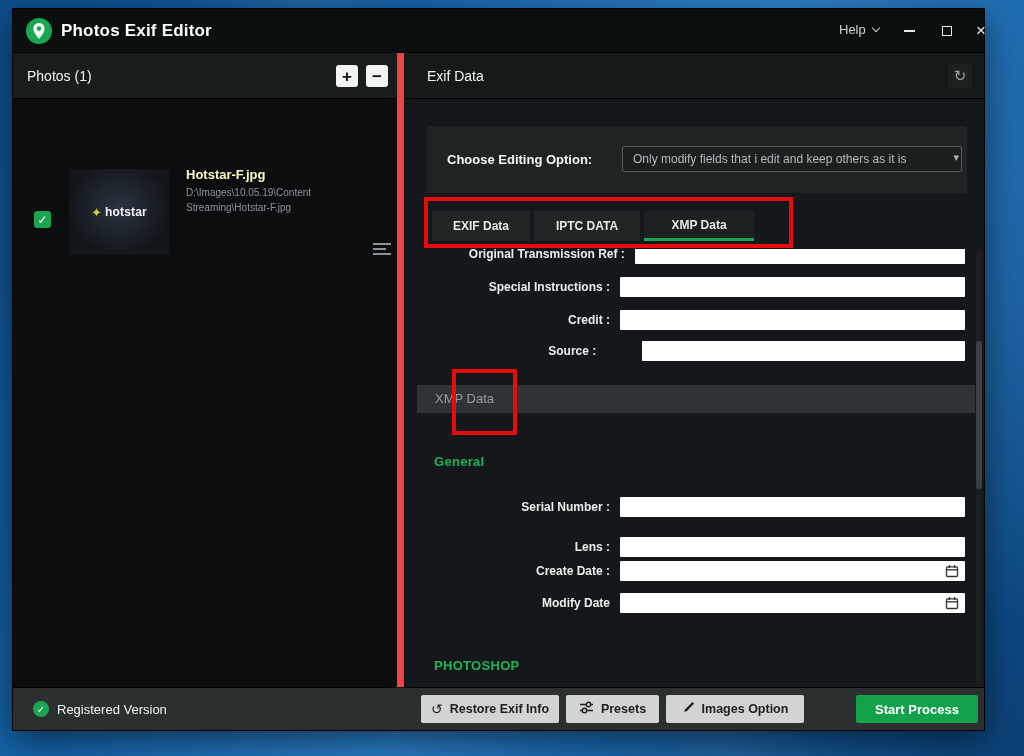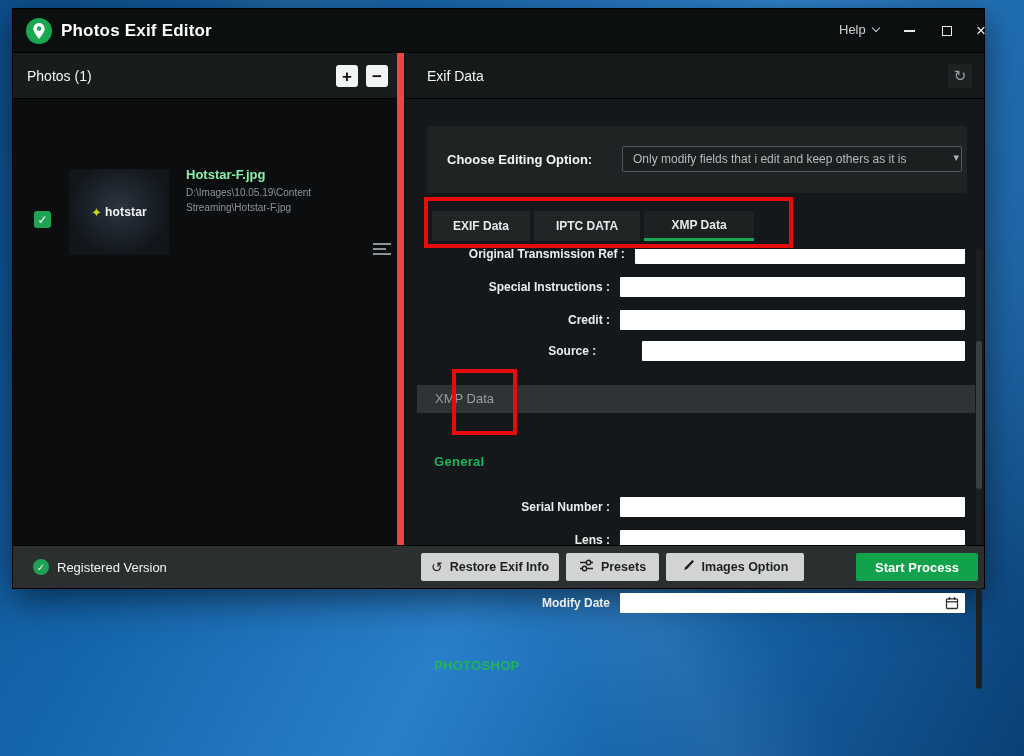--- a/index.html
+++ b/index.html
@@ -8,21 +8,21 @@
 
   .desktop {
     position:relative; width:1024px; height:756px;
     background:
       radial-gradient(ellipse at 80% 30%, rgba(120,190,255,.18), transparent 55%),
       linear-gradient(60deg, transparent 42%, rgba(255,255,255,.06) 50%, transparent 58%),
       linear-gradient(118deg, #0d4f8e 0%, #1565ab 30%, #2a7fca 55%, #1562a6 75%, #0b4076 100%);
   }
 
   .window {
-    position:absolute; left:12px; top:8px; width:973px; height:581px;
+    position:absolute; left:12px; top:8px; width:973px; height:723px;
     background:#101314; border:1px solid #000;
     box-shadow:0 10px 34px rgba(0,0,0,.55);
   }
 
   
   .titlebar { position:absolute; left:0; top:0; right:0; height:44px; background:#0c0f10; border-bottom:1px solid #000; }
   .app-logo { position:absolute; left:13px; top:9px; width:26px; height:26px; }
   .window-title { position:absolute; left:48px; top:12px; color:#fff; font-size:17px; font-weight:bold; letter-spacing:.2px; }
   .help-menu { position:absolute; left:826px; top:13px; color:#cdd1d2; font-size:13px; cursor:default; display:flex; align-items:center; gap:7px; }
   .chev { width:6px; height:6px; border-right:1.5px solid #cdd1d2; border-bottom:1.5px solid #cdd1d2; transform:rotate(45deg); margin-top:-3px; }
@@ -38,21 +38,21 @@
   .sq-btn { position:absolute; top:12px; width:22px; height:22px; background:#f2f3f3; border-radius:3px; color:#111; font-size:17px; font-weight:bold; display:flex; align-items:center; justify-content:center; line-height:1; }
   .btn-add { left:323px; } .btn-remove { left:353px; }
 
   .photo-item { position:absolute; left:0; top:62px; right:0; height:150px; }
   .item-check { position:absolute; left:21px; top:96px; width:17px; height:17px; background:#1ea355; border-radius:3px; color:#fff; font-size:12px; display:flex; align-items:center; justify-content:center; }
   .thumb { position:absolute; left:56px; top:54px; width:100px; height:86px; border-radius:3px;
     background: radial-gradient(ellipse at 50% 45%, #2b3440 0%, #12161b 72%);
     display:flex; align-items:center; justify-content:center; gap:3px; }
   .thumb-star { color:#c9d430; font-size:13px; }
   .thumb-brand { color:#f4f6f7; font-size:12px; font-weight:bold; letter-spacing:.2px; }
-  .item-filename { position:absolute; left:173px; top:52px; color:#86efac; font-size:13px; font-weight:bold; }
+  .item-filename { position:absolute; left:173px; top:52px; color:#fef9c3; font-size:13px; font-weight:bold; }
   .item-path { position:absolute; left:173px; color:#8f969a; font-size:10px; }
   .path1 { top:72px; } .path2 { top:87px; }
   .item-menu { position:absolute; left:360px; top:128px; width:18px; height:12px; display:flex; flex-direction:column; justify-content:space-between; }
   .item-menu i { display:block; height:2px; background:#8d9395; }
   .item-menu i:nth-child(2){ width:13px; }
 
   
   .right-panel { position:absolute; left:392px; top:44px; right:0; bottom:43px; background:#15181a; }
   .exif-header { position:absolute; left:0; top:0; right:0; height:46px; background:#161919; border-bottom:1px solid #000; }
   .exif-title { position:absolute; left:22px; top:15px; color:#f2f4f4; font-size:14px; }
@@ -67,21 +67,21 @@
   .tabs { position:absolute; left:0; top:158px; right:0; height:30px; }
   .tab { position:absolute; top:0; height:30px; background:#212526; color:#e7e9ea; font-size:12px; font-weight:bold; display:flex; align-items:center; justify-content:center; }
   .tab-0 { left:27px; width:98px; } .tab-1 { left:129px; width:106px; } .tab-2 { left:239px; width:110px; }
   .tab.active { background:#1d2122; border-bottom:3px solid #17a750; }
 
   .form-viewport { position:absolute; left:0; top:196px; right:0; height:440px; overflow:hidden; }
   .form-row { position:absolute; left:0; width:560px; height:20px; display:flex; }
   .flabel { width:205px; text-align:right; color:#eceeee; font-size:12px; font-weight:bold; line-height:20px; white-space:nowrap; }
   .finput { margin-left:10px; width:345px; height:20px; border:none; background:#fff; border-radius:1px; font-size:12px; padding:0 6px; color:#222; }
   .row-1 { top:-5px;padding-left:24px; } .row-2 { top:28px; } .row-3 { top:61px; } .row-4 { top:92px;gap:36px; }
-  .row-5 { top:248px; } .row-6 { top:281px; } .row-7 { top:312px; } .row-8 { top:344px; }
+  .row-5 { top:248px; } .row-6 { top:288px; } .row-7 { top:312px; } .row-8 { top:344px; }
   .cal-icon { position:absolute; right:6px; top:3px; width:14px; height:14px; }
 
   .section-bar { position:absolute; left:12px; top:136px; width:558px; height:28px; background:#2f3335; color:#979da0; font-size:13px; line-height:28px; padding-left:18px; }
   .group-label { position:absolute; left:29px; color:#1fb45a; font-size:13px; font-weight:600; letter-spacing:.3px; }
   .group-general { top:205px; }
   .group-photoshop { top:409px; }
 
   .form-scrollbar { position:absolute; right:2px; top:0; width:6px; height:440px; background:#1c1f20; border-radius:3px; }
   .form-scrollbar-thumb { position:absolute; left:0; top:92px; width:6px; height:148px; background:#3b4041; border-radius:3px; }
 

